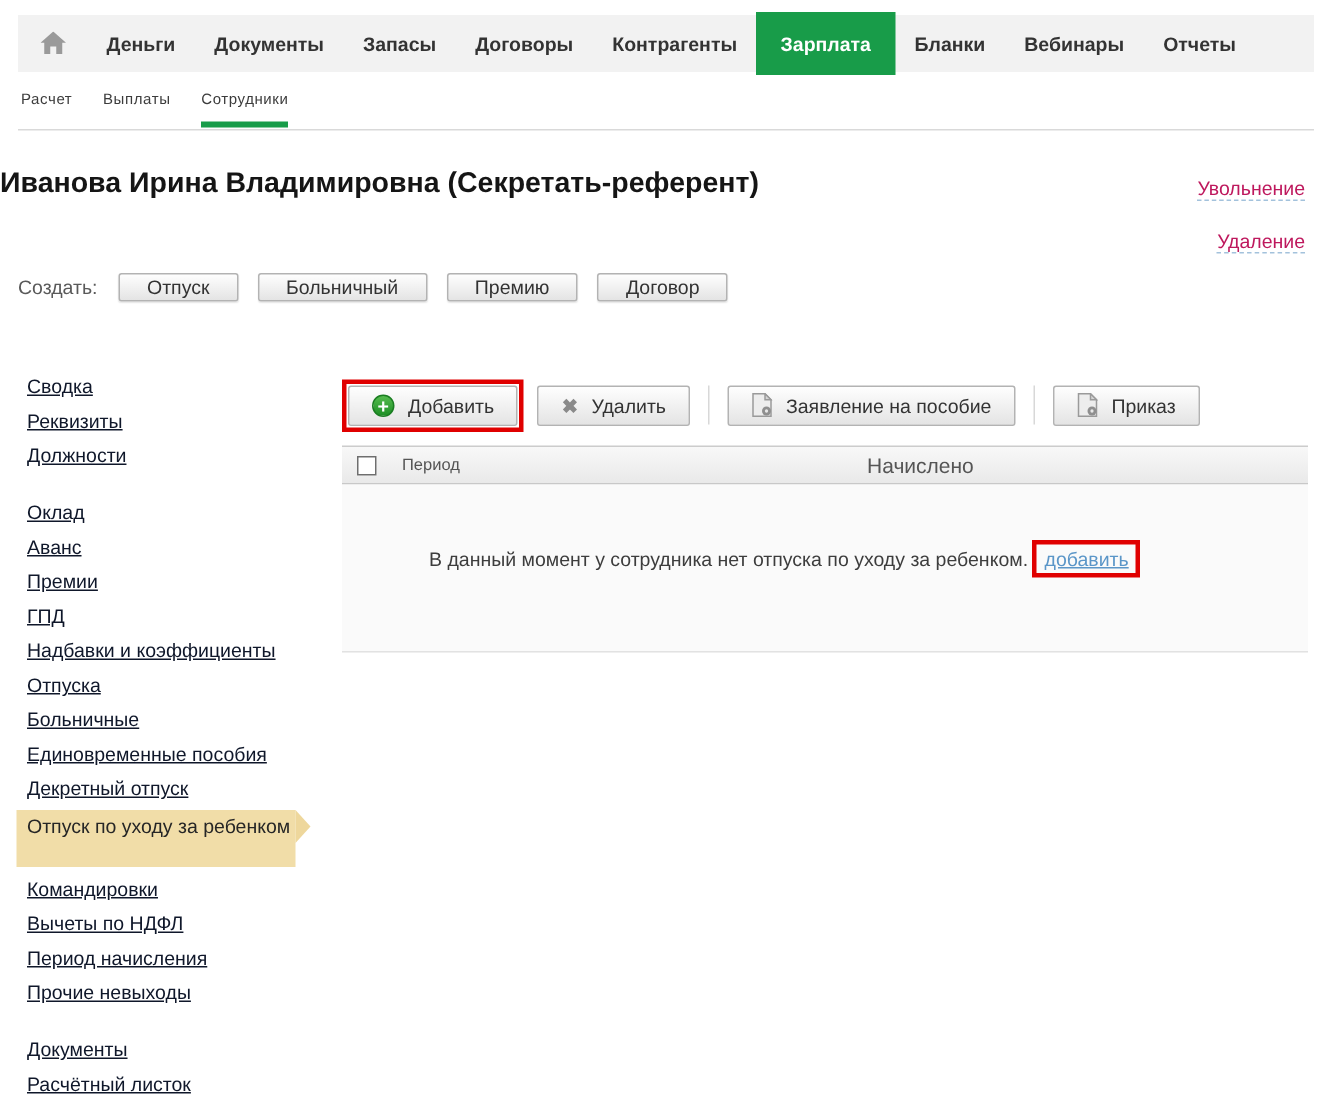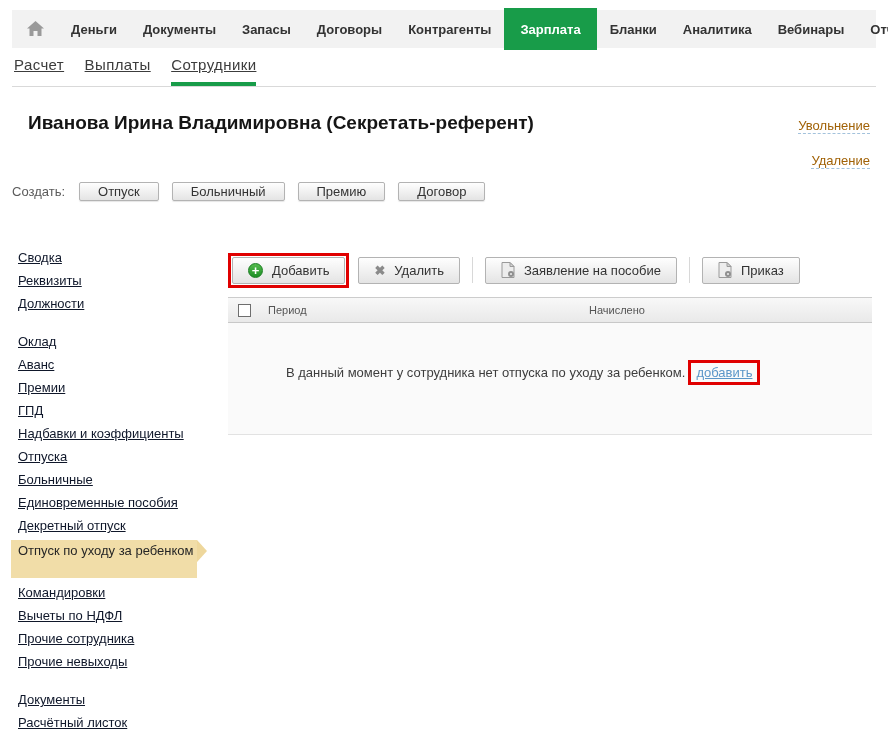--- a/index.html
+++ b/index.html
@@ -21,33 +21,33 @@
     font-weight: 700; font-size: 13px; color: #333; cursor: pointer; white-space: nowrap;
   }
   .topnav .home { padding: 0 14px 0 15px; }
   .topnav .home svg { display: block; }
   .topnav .item.active {
     background: #189c49; color: #fff; margin: -2px 0; padding: 0 16px;
   }
   
   .subnav { position: absolute; left: 14px; top: 56px; }
   .subnav .tab {
-    display: inline-block; margin-right: 16px; font-size: 15px; color: #3c3c3c;
-    letter-spacing: 0.4px; padding-bottom: 9px; cursor: pointer; text-decoration: underline;
+    display: inline-block; margin-right: 16px; font-size: 10px; color: #3c3c3c;
+    letter-spacing: 0.4px; padding-bottom: 9px; cursor: pointer;
   }
   .subnav .tab.active { border-bottom: 4px solid #189c49; }
   .rule { position: absolute; left: 12px; top: 86px; width: 864px; height: 1px; background: #d9d9d9; }
   
   .page-title {
-    position: absolute; left: 28px; top: 112px;
+    position: absolute; left: 0; top: 112px;
     font-size: 19px; font-weight: 700; color: #151515;
   }
   .header-actions { position: absolute; right: 18px; top: 107px; text-align: right; }
   .header-actions .dashed-link {
-    display: inline-block; margin-bottom: 8px; color: #a16207; font-size: 13px;
+    display: inline-block; margin-bottom: 8px; color: #be185d; font-size: 13px;
     border-bottom: 1px dashed #a3c2dc; cursor: pointer; line-height: 15px; margin-top: 11px;
   }
   .header-actions .row { text-align: right; }
   
   .create-row { position: absolute; left: 12px; top: 182px; display: flex; align-items: center; }
   .create-row .label { color: #5a5a5a; font-size: 13px; margin-right: 14px; }
   .btn {
     height: 19px; display: inline-flex; align-items: center; padding: 0 18px;
     background: linear-gradient(#fefefe, #e4e4e4);
     border: 1px solid #b3b3b3; border-radius: 2px;
@@ -96,21 +96,21 @@
     margin-top: 9px; height: 26px;
     background: linear-gradient(#f8f8f8, #e9e9e9);
     border-top: 1px solid #cccccc; border-bottom: 1px solid #c8c8c8;
     display: flex; align-items: center; position: relative;
   }
   .checkbox {
     width: 13px; height: 13px; border: 1px solid #6e6e6e; background: #fff;
     margin-left: 10px; cursor: pointer;
   }
   .col-period { margin-left: 17px; color: #555; font-size: 11px; }
-  .col-accrued { position: absolute; left: 361px; color: #555; font-size: 11px; }
+  .col-accrued { position: absolute; left: 350px; color: #555; font-size: 14px; }
   .table-body { height: 112px; background: #fafafa; border-bottom: 1px solid #e2e2e2; position: relative; }
   .empty-row { position: absolute; left: 58px; top: 37px; display: flex; align-items: center; font-size: 13px; color: #3d3d3d; }
   .add-ann { border: 3px solid #e00000; padding: 2px 5px; margin-left: 3px; display: inline-block; }
   .add-link { color: #5b96c8; text-decoration: underline; cursor: pointer; }
 </style>
 </head>
 <body>
 
 <div class="topnav">
   <div class="item home">
@@ -120,21 +120,20 @@
       </svg>
     </span>
   </div>
   <div class="item">Деньги</div>
   <div class="item">Документы</div>
   <div class="item">Запасы</div>
   <div class="item">Договоры</div>
   <div class="item">Контрагенты</div>
   <div class="item active">Зарплата</div>
   <div class="item">Бланки</div>
-  <div class="item">Аналитика</div>
   <div class="item">Вебинары</div>
   <div class="item">Отчеты</div>
 
 </div>
 
 <div class="subnav">
   <span class="tab">Расчет</span>
   <span class="tab">Выплаты</span>
   <span class="tab active">Сотрудники</span>
 </div>
@@ -169,21 +168,21 @@
   <span class="link">Единовременные пособия</span>
   <span class="link">Декретный отпуск</span>
   <div>
     <span class="active-row">
       <span>Отпуск по уходу за ребенком</span>
       <span class="arrow"></span>
     </span>
   </div>
   <span class="link">Командировки</span>
   <span class="link">Вычеты по НДФЛ</span>
-  <span class="link">Прочие сотрудника</span>
+  <span class="link">Период начисления</span>
   <span class="link">Прочие невыходы</span>
   <div class="gap"></div>
   <span class="link">Документы</span>
   <span class="link">Расчётный листок</span>
 </div>
 
 <div class="main">
 
   <div class="toolbar">
     <span class="ann-box">

